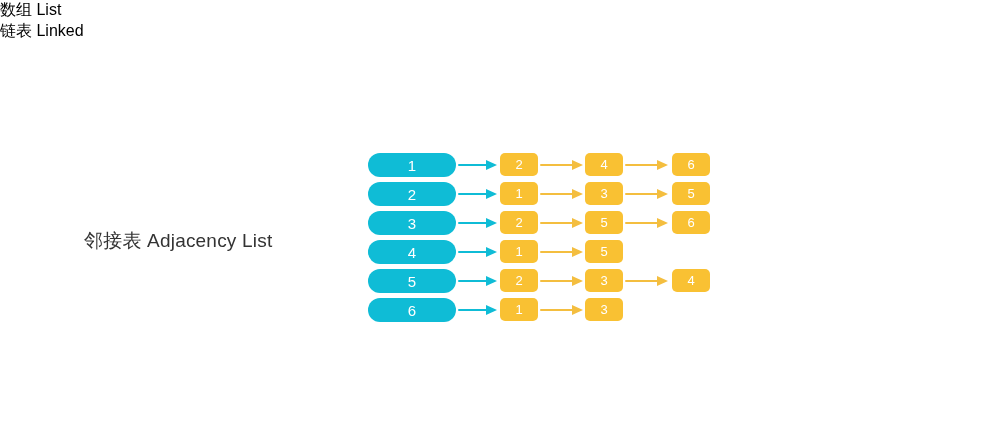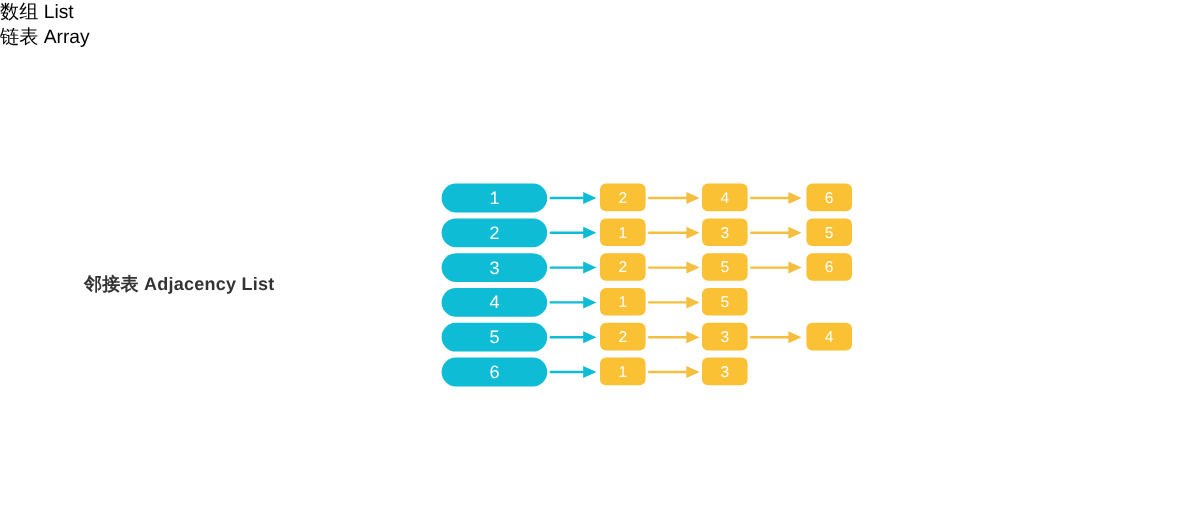--- a/index.html
+++ b/index.html
@@ -13,24 +13,24 @@
     position: relative;
     overflow: hidden;
     font-family: "Liberation Sans", "DejaVu Sans", sans-serif;
     -webkit-font-smoothing: antialiased;
   }
   #header-array  { left: 370px; top: 89px; }
   #header-linked { left: 558px; top: 89px; }
 
   #diagram-title {
     position: absolute;
-    left: 70px;
+    left: 84px;
     top: 228px;
-    font-size: 15px;
-    font-weight: bold;
+    font-size: 19px;
+    font-weight: normal;
     color: #333333;
     letter-spacing: 0.2px;
     white-space: nowrap;
   }
 
   
   #adjacency-diagram {
     position: absolute;
     left: 0;
     top: 0;
@@ -115,21 +115,21 @@
   .arrow.amber .head { left: 32px; border-left: 11px solid #F4BE3F; }
   .arrow.amber.seg0 { left: 540px; }
   .arrow.amber.seg1 { left: 625px; }
 </style>
 </head>
 <body>
 
 <div id="diagram-title">邻接表 Adjacency List</div>
 
 <div id="header-array">数组 List</div>
-<div id="header-linked">链表 Array</div>
+<div id="header-linked">链表 Linked</div>
 
 <div id="adjacency-diagram">
     <div class="row" style="top: 153px;">
       <div class="array-cell">1</div>
       <div class="arrow cyan">
         <span class="shaft"></span>
         <span class="head"></span>
       </div>
       <div class="node col0">2</div>
       <div class="arrow amber seg0">

